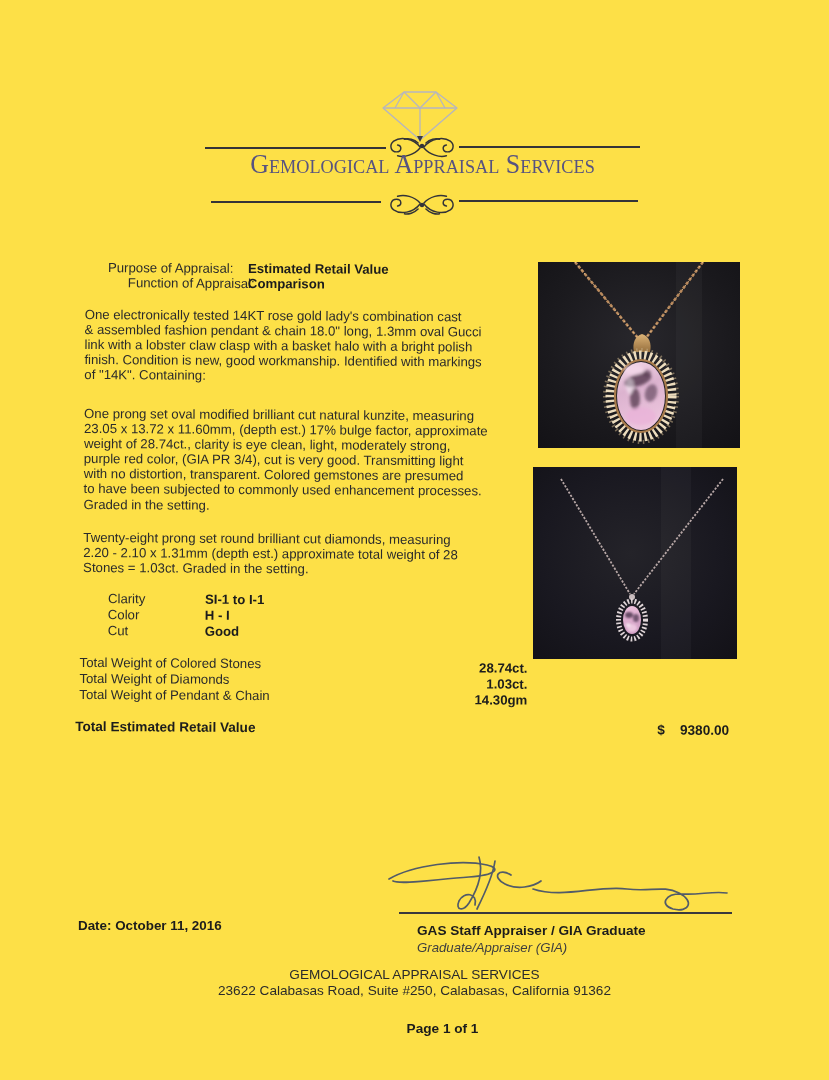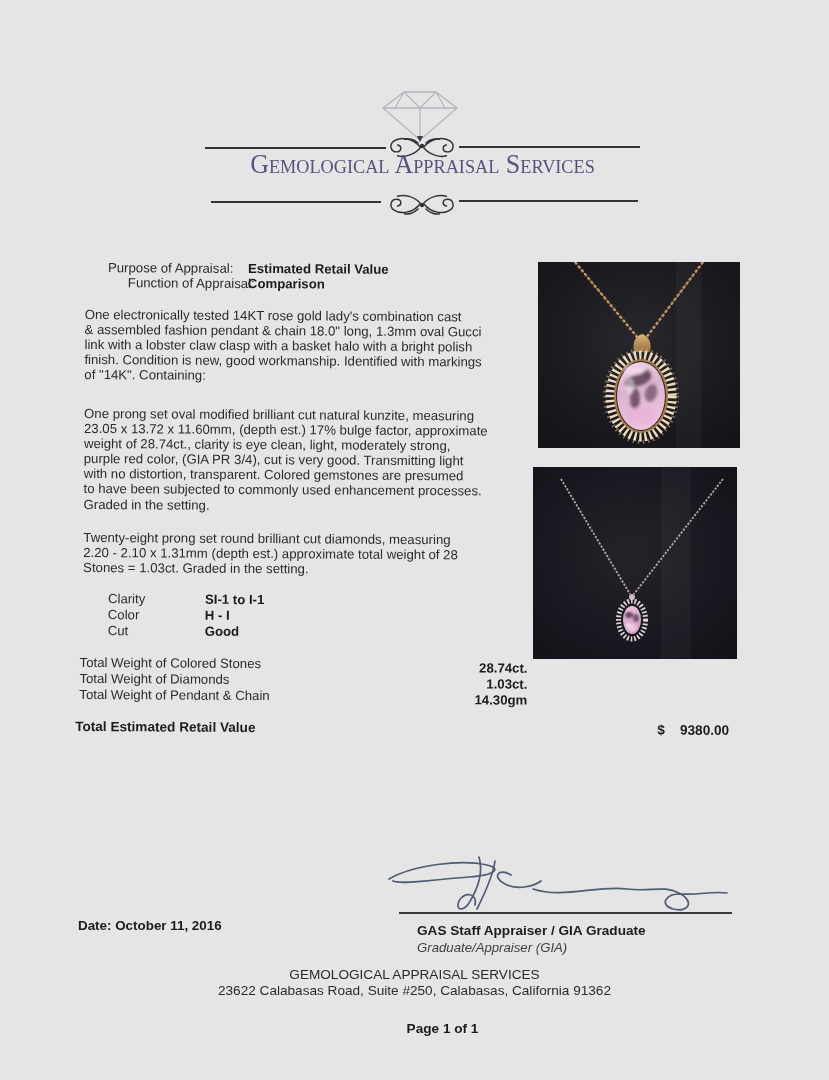--- a/index.html
+++ b/index.html
@@ -1,17 +1,17 @@
 <!DOCTYPE html>
 <html><head>
 <meta charset="utf-8">
 <style>
   html,body{margin:0;padding:0;background:#ffffff;}
   .page{
-    position:relative;width:829px;height:1080px;background:#e5e5e5;
+    position:relative;width:829px;height:1080px;background:#fde047;
     overflow:hidden;font-family:"Liberation Sans",sans-serif;color:#2b2b2b;
   }
   .abs{position:absolute;}
 
   
   .diamond-logo{left:377px;top:84px;width:86px;height:58px;}
   .rule{height:2px;background:#343438;}
   .rule-top-left{left:205px;top:147px;width:181px;}
   .rule-top-right{left:459px;top:146px;width:181px;}
   .rule-bot-left{left:211px;top:201px;width:170px;}

